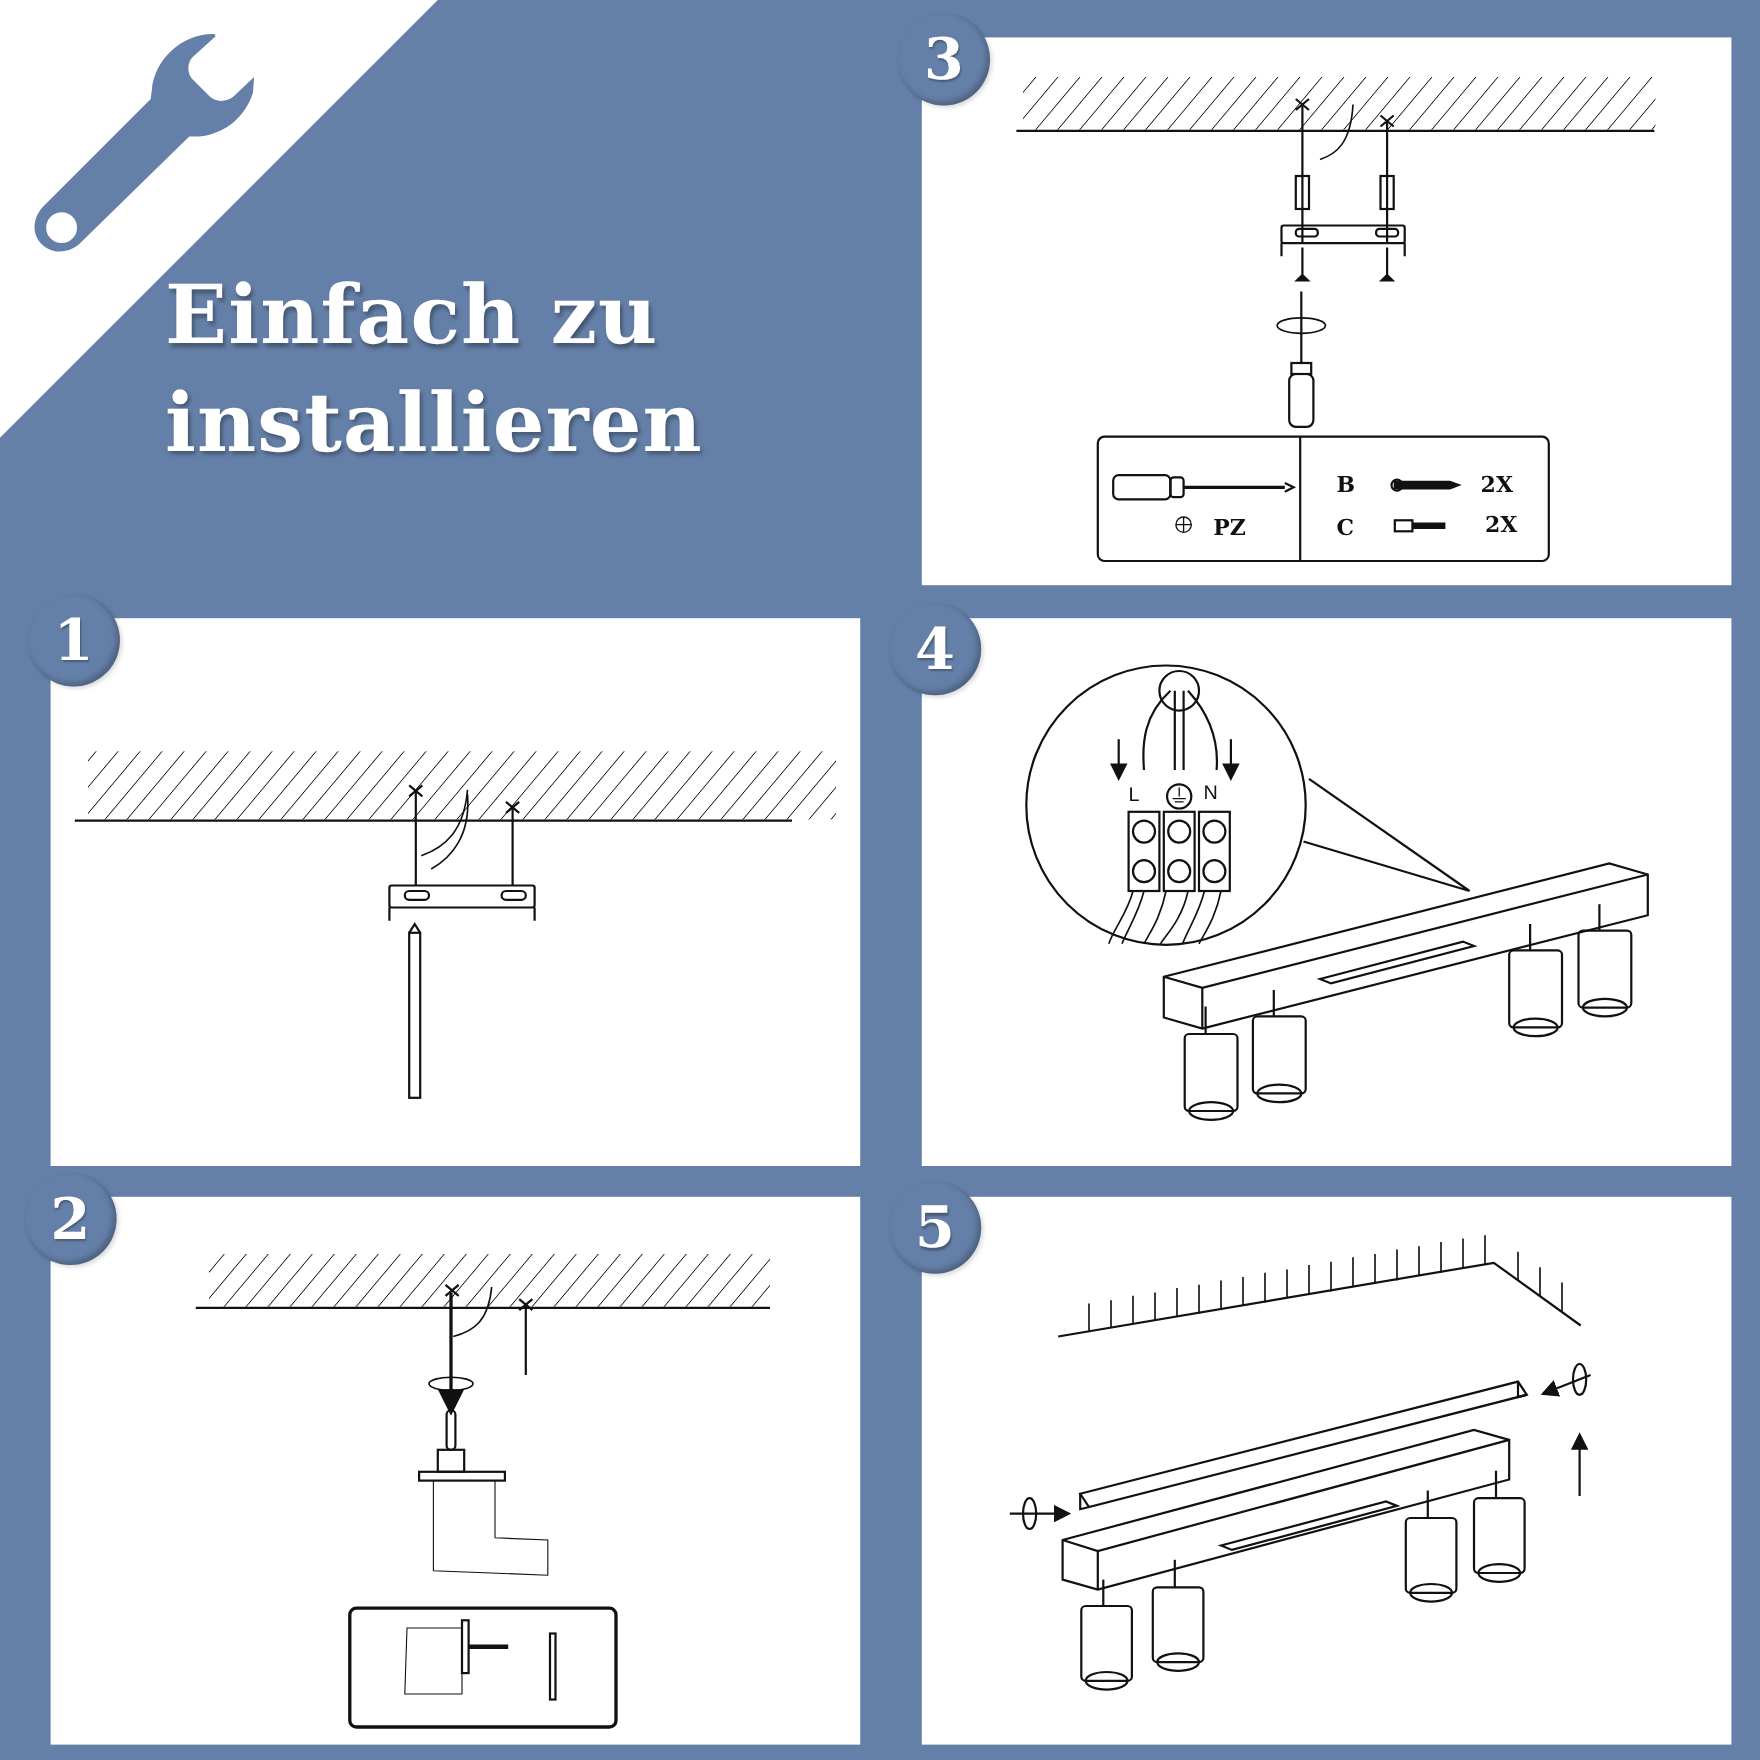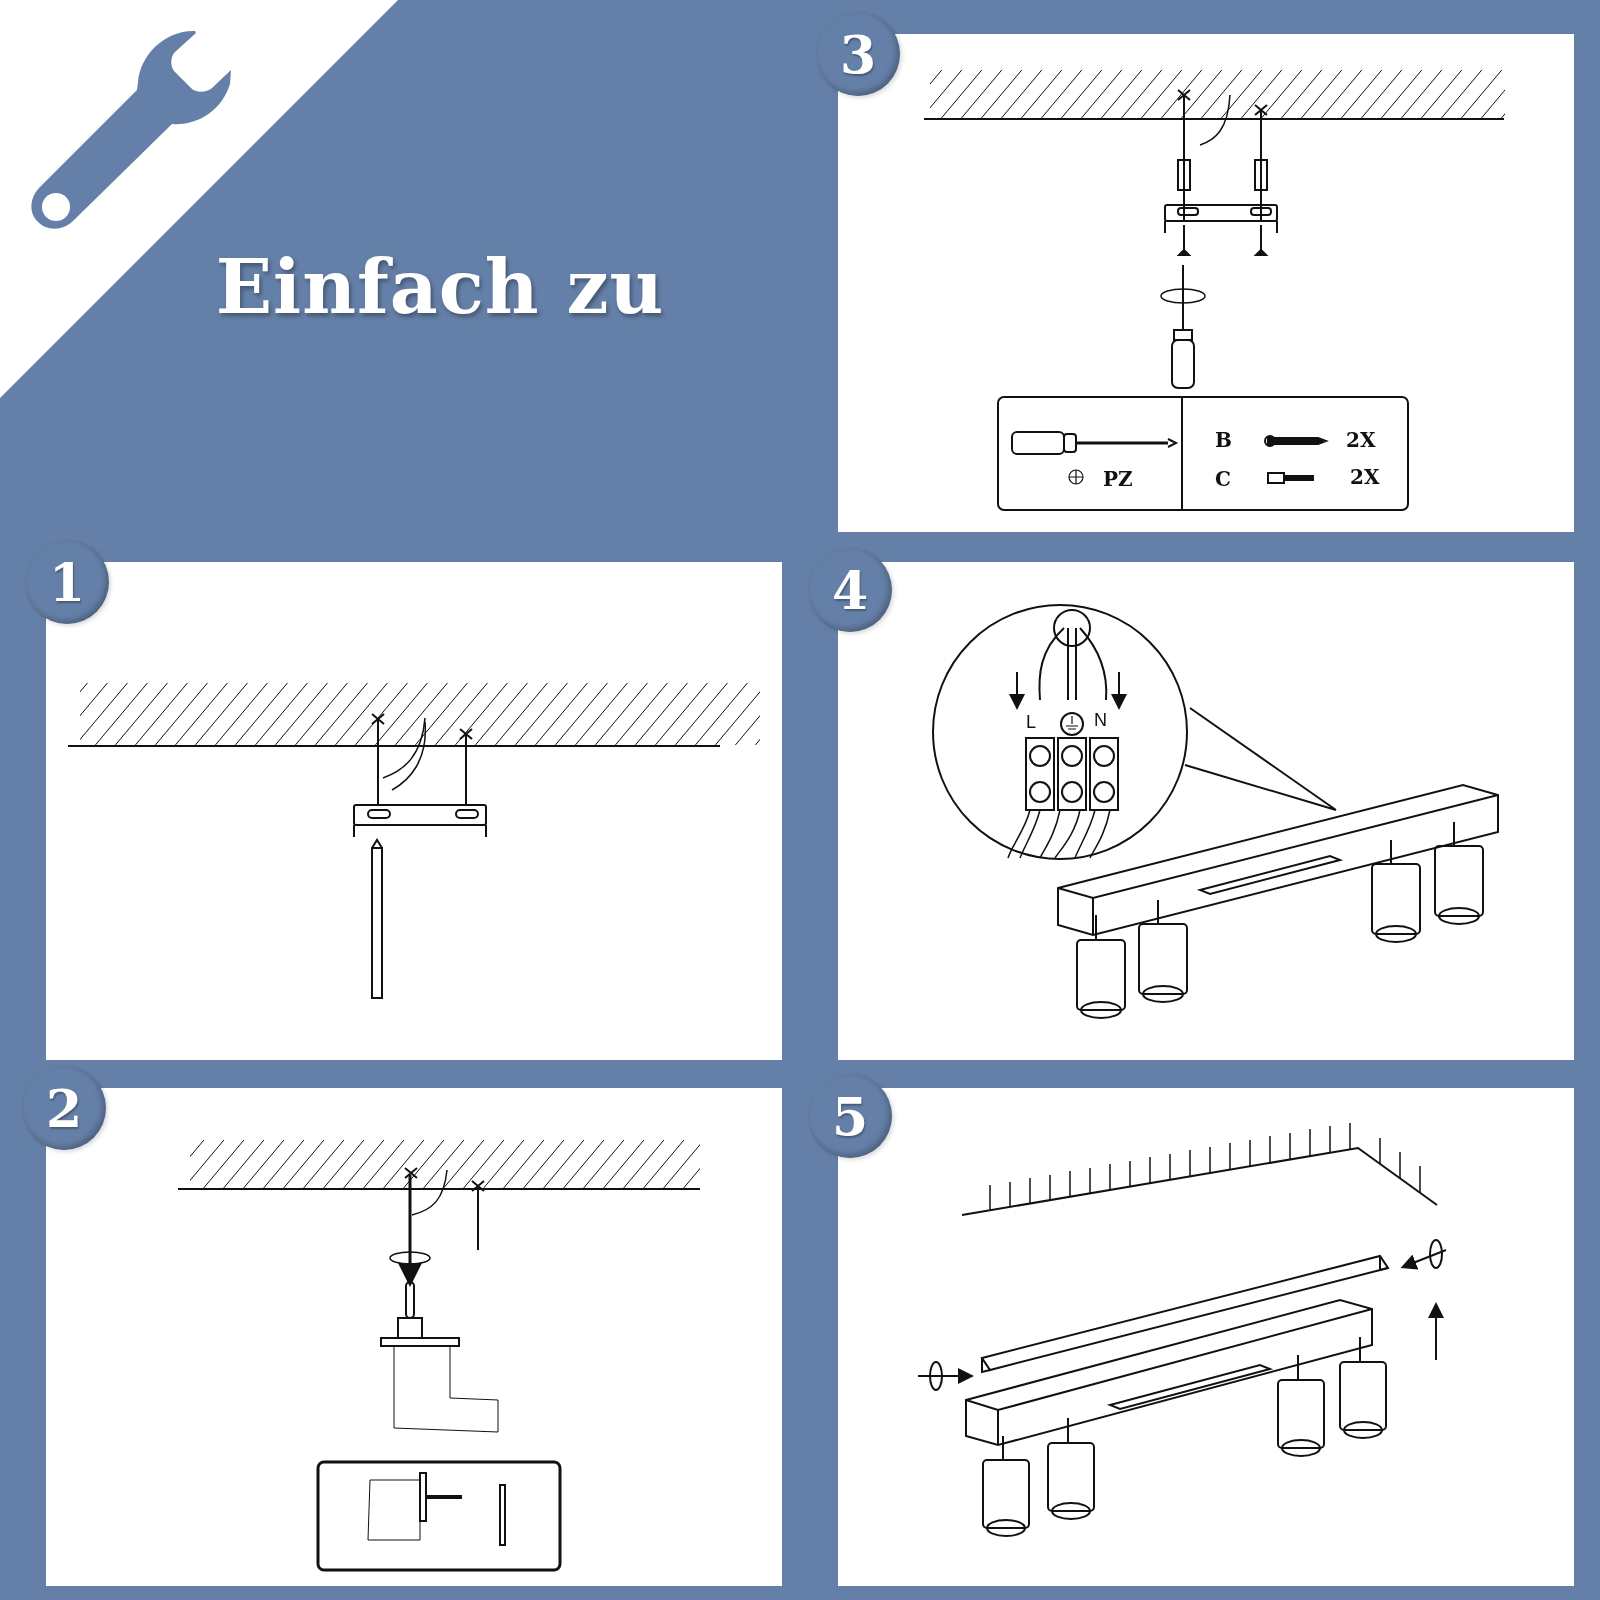--- a/index.html
+++ b/index.html
@@ -1,38 +1,39 @@
 <!DOCTYPE html>
 <html><head>
 <meta charset="utf-8">
 <style>
   html, body { margin: 0; padding: 0; }
   body { width: 1600px; height: 1600px; position: relative; overflow: hidden; background: #6580a8; font-family: "DejaVu Serif", serif; }
   .corner { position: absolute; left: 0; top: 0; width: 1600px; height: 1600px; }
   .panel { position: absolute; background: #ffffff; }
   .badge { position: absolute; width: 84px; height: 84px; border-radius: 50%; background: #6580a8; box-shadow: -3px -3px 6px rgba(0,0,0,0.25) inset, 2px 2px 4px rgba(0,0,0,0.15); color: #fff; font-family: "DejaVu Serif", serif; font-weight: bold; font-size: 52px; display: flex; align-items: center; justify-content: center; text-shadow: 1px 2px 2px rgba(0,0,0,0.3); }
-  .title { position: absolute; left: 150px; top: 238px; width: 580px; text-align: center; color: #fff; font-family: "DejaVu Serif", serif; font-weight: bold; font-size: 74px; line-height: 98px; text-shadow: 2px 3px 4px rgba(0,0,0,0.35); letter-spacing: 1px; }
+  .title { position: absolute; left: 150px; top: 238px; width: 580px; color: #fff; font-family: "DejaVu Serif", serif; font-weight: bold; font-size: 74px; line-height: 98px; text-shadow: 2px 3px 4px rgba(0,0,0,0.35); letter-spacing: 1px; }
   svg.drawing { position: absolute; left: 0; top: 0; }
 </style>
 </head>
 <body>
 
 <svg class="corner" width="1600" height="1600" viewBox="0 0 1600 1600">
   <polygon points="0,0 398,0 0,398" fill="#ffffff"></polygon>
 </svg>
 
 <svg class="drawing" width="260" height="260" viewBox="0 0 400 400" style="left:0;top:0;width:400px;height:400px;">
   <g fill="#6580a8">
     <path d="M195 31 C165 30 140 55 138 82 L137 90 L40 187 C30 197 28 212 38 222 C48 232 64 230 73 221 L172 124 C198 126 222 110 230 84 L231 70 L212 88 C206 93 196 93 191 88 L175 72 C170 67 170 57 175 52 L196 33 Z"></path>
   </g>
   <circle cx="56" cy="207" r="14" fill="#ffffff"></circle>
 </svg>
 
 <div class="title">
   <div>Einfach zu</div>
+  <div>installieren</div>
 </div>
 
 <div class="panel" style="left:838px;top:34px;width:736px;height:498px;"></div>
 <div class="panel" style="left:46px;top:562px;width:736px;height:498px;"></div>
 <div class="panel" style="left:838px;top:562px;width:736px;height:498px;"></div>
 <div class="panel" style="left:46px;top:1088px;width:736px;height:498px;"></div>
 <div class="panel" style="left:838px;top:1088px;width:736px;height:498px;"></div>
 
 <svg class="drawing" width="1600" height="1600" viewBox="0 0 1600 1600">
   <defs>

